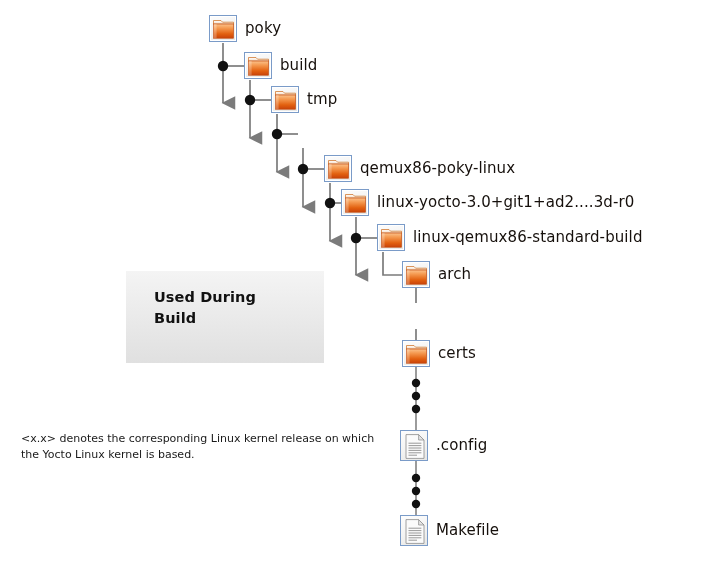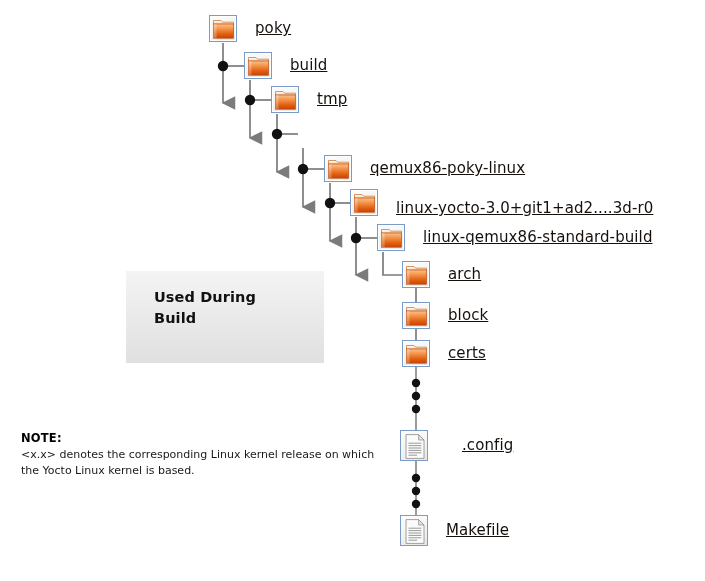--- a/index.html
+++ b/index.html
@@ -38,23 +38,22 @@
     position: absolute;
     z-index: 3;
     display: flex;
     align-items: center;
     white-space: nowrap;
   }
   .node-label {
     font-size: 15px;
     line-height: 1;
     color: #16100c;
-    margin-left: 18px;
+    margin-left: 8px;
     letter-spacing: 0.1px;
-    text-decoration: underline;
   }
 
   
   .icon-box {
     width: 28px;
     height: 27px;
     box-sizing: border-box;
     border: 1px solid #7a9bc8;
     background: linear-gradient(160deg, #fdfdfd 0%, #f2f2f1 55%, #e6e6e4 100%);
     position: relative;
@@ -238,21 +237,21 @@
     <span class="icon-box">
       <svg class="folder-art" viewBox="0 0 21 20">
         <path d="M0.5,4 L0.5,1.5 L8,1.5 L9.6,3.2 L20.5,3.2 L20.5,5.2 L0.5,5.2 z" fill="url(#tabGrad)" stroke="#d07a33" stroke-width="0.8"></path>
         <rect x="0.6" y="5.0" width="19.8" height="14.2" fill="url(#folderGrad)" stroke="#c2490c" stroke-width="0.7"></rect>
         <rect x="0.6" y="5.0" width="3.0" height="14.2" fill="#ffffff" opacity="0.25"></rect>
       </svg>
     </span>
     <span class="node-label">qemux86-poky-linux</span>
   </div>
 
-  <div class="node" style="left:350px; top:189px;align-items:flex-end;">
+  <div class="node" style="left:341px; top:189px;">
     <span class="icon-box">
       <svg class="folder-art" viewBox="0 0 21 20">
         <path d="M0.5,4 L0.5,1.5 L8,1.5 L9.6,3.2 L20.5,3.2 L20.5,5.2 L0.5,5.2 z" fill="url(#tabGrad)" stroke="#d07a33" stroke-width="0.8"></path>
         <rect x="0.6" y="5.0" width="19.8" height="14.2" fill="url(#folderGrad)" stroke="#c2490c" stroke-width="0.7"></rect>
         <rect x="0.6" y="5.0" width="3.0" height="14.2" fill="#ffffff" opacity="0.25"></rect>
       </svg>
     </span>
     <span class="node-label">linux-yocto-3.0+git1+ad2....3d-r0</span>
   </div>
 
@@ -271,43 +270,33 @@
     <span class="icon-box">
       <svg class="folder-art" viewBox="0 0 21 20">
         <path d="M0.5,4 L0.5,1.5 L8,1.5 L9.6,3.2 L20.5,3.2 L20.5,5.2 L0.5,5.2 z" fill="url(#tabGrad)" stroke="#d07a33" stroke-width="0.8"></path>
         <rect x="0.6" y="5.0" width="19.8" height="14.2" fill="url(#folderGrad)" stroke="#c2490c" stroke-width="0.7"></rect>
         <rect x="0.6" y="5.0" width="3.0" height="14.2" fill="#ffffff" opacity="0.25"></rect>
       </svg>
     </span>
     <span class="node-label">arch</span>
   </div>
 
-  <div class="node" style="left:402px; top:302px;">
-    <span class="icon-box">
-      <svg class="folder-art" viewBox="0 0 21 20">
-        <path d="M0.5,4 L0.5,1.5 L8,1.5 L9.6,3.2 L20.5,3.2 L20.5,5.2 L0.5,5.2 z" fill="url(#tabGrad)" stroke="#d07a33" stroke-width="0.8"></path>
-        <rect x="0.6" y="5.0" width="19.8" height="14.2" fill="url(#folderGrad)" stroke="#c2490c" stroke-width="0.7"></rect>
-        <rect x="0.6" y="5.0" width="3.0" height="14.2" fill="#ffffff" opacity="0.25"></rect>
-      </svg>
-    </span>
-    <span class="node-label">block</span>
-  </div>
 
   <div class="node" style="left:402px; top:340px;">
     <span class="icon-box">
       <svg class="folder-art" viewBox="0 0 21 20">
         <path d="M0.5,4 L0.5,1.5 L8,1.5 L9.6,3.2 L20.5,3.2 L20.5,5.2 L0.5,5.2 z" fill="url(#tabGrad)" stroke="#d07a33" stroke-width="0.8"></path>
         <rect x="0.6" y="5.0" width="19.8" height="14.2" fill="url(#folderGrad)" stroke="#c2490c" stroke-width="0.7"></rect>
         <rect x="0.6" y="5.0" width="3.0" height="14.2" fill="#ffffff" opacity="0.25"></rect>
       </svg>
     </span>
     <span class="node-label">certs</span>
   </div>
 
-  <div class="node" style="left:400px; top:430px;gap:16px;">
+  <div class="node" style="left:400px; top:430px;">
     <span class="file-box">
       <svg class="file-art" viewBox="0 0 20 25">
         <path d="M1,0.6 L13.6,0.6 L19,6 L19,24.4 L1,24.4 z" fill="#fbfbfb" stroke="#8a8a8a" stroke-width="0.8"></path>
         <path d="M13.6,0.6 L13.6,6 L19,6 z" fill="#e4e4e4" stroke="#8a8a8a" stroke-width="0.7"></path>
         <g stroke="#8d8d8d" stroke-width="0.9">
           <path d="M3.5,9.2 L16.4,9.2"></path>
           <path d="M3.5,11.6 L16.4,11.6"></path>
           <path d="M3.5,14.0 L16.4,14.0"></path>
           <path d="M3.5,16.4 L16.4,16.4"></path>
           <path d="M3.5,18.8 L16.4,18.8"></path>
@@ -335,17 +324,16 @@
     </span>
     <span class="node-label">Makefile</span>
   </div>
 
   <div id="callout">
     <div class="ctext">Used During</div>
     <div class="ctext">Build</div>
   </div>
 
   <div id="note">
-    <div class="note-head">NOTE:</div>
     <div class="note-body">&lt;x.x&gt; denotes the corresponding Linux kernel release on which the Yocto Linux kernel is based.</div>
   </div>
 
 </div>
 
 </body></html>

